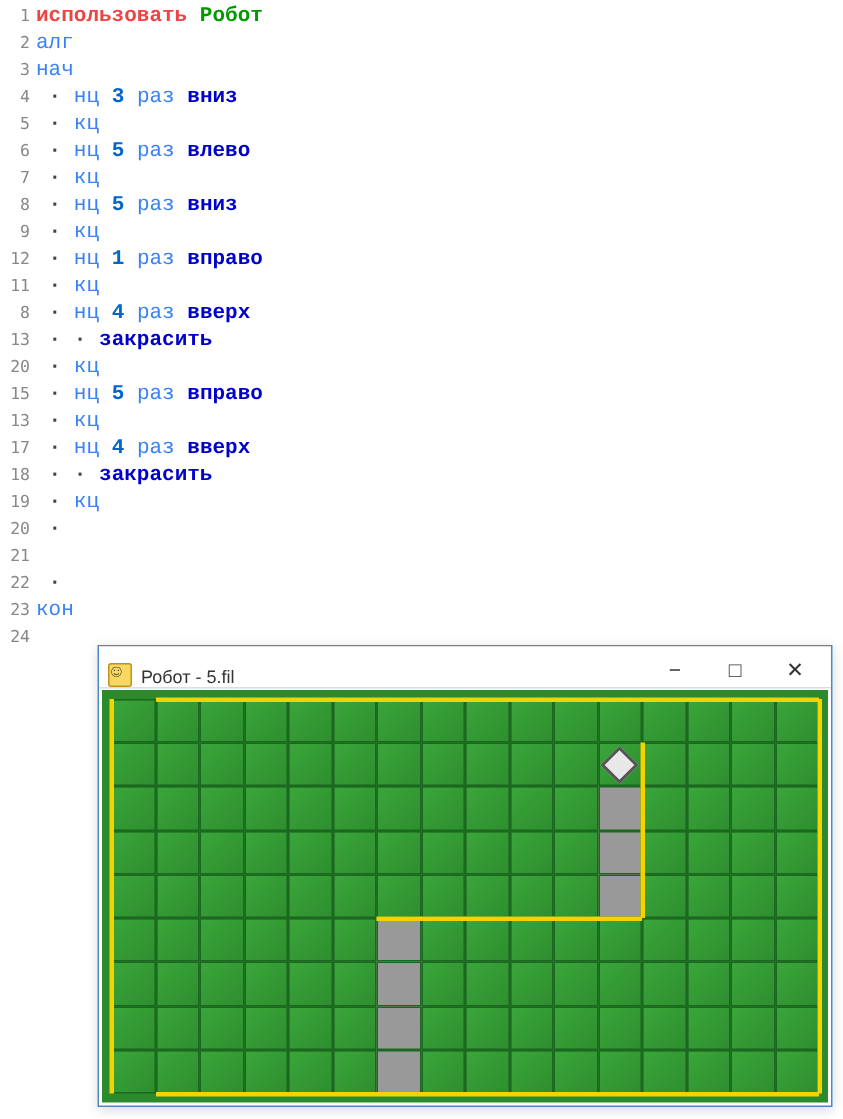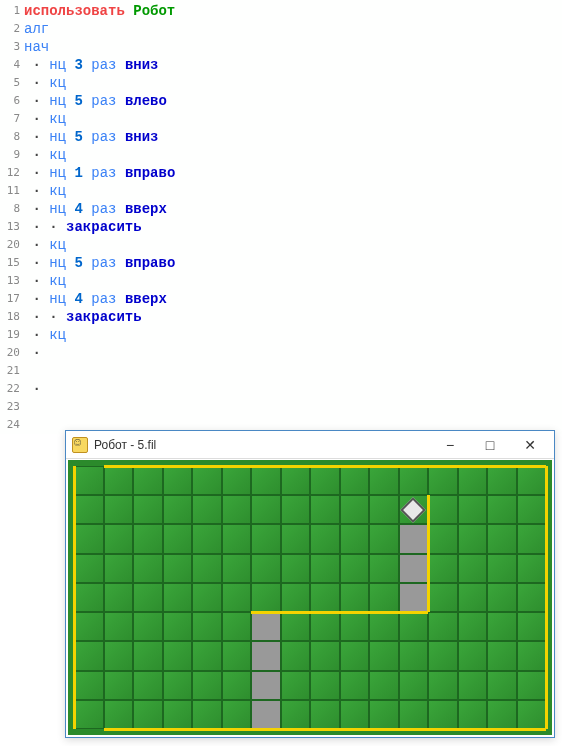--- a/index.html
+++ b/index.html
@@ -53,21 +53,21 @@
     top: 430px;
     width: 490px;
     height: 308px;
     background: #fff;
     border: 1px solid #4a88c4;
     box-shadow: 0 2px 8px rgba(0,0,0,0.15);
   }
   .titlebar {
     height: 28px;
     display: flex;
-    align-items: center;
+    align-items: flex-end;
     padding: 0 4px 0 6px;
     background: #fff;
     border-bottom: 1px solid #ddd;
   }
   .appicon {
     width: 16px; height: 16px;
     background: #f8d860;
     border: 1px solid #c09020;
     border-radius: 2px;
     position: relative;
@@ -170,20 +170,21 @@
       <div class="codeline"> <span class="dash">· </span><span class="dash">· </span><span class="kw-blue">закрасить</span></div>
       <div class="codeline"> <span class="dash">· </span><span class="kw-struct">кц</span></div>
       <div class="codeline"> <span class="dash">· </span><span class="kw-struct">нц</span> <span class="num">5</span> <span class="kw-struct">раз</span> <span class="kw-blue">вправо</span></div>
       <div class="codeline"> <span class="dash">· </span><span class="kw-struct">кц</span></div>
       <div class="codeline"> <span class="dash">· </span><span class="kw-struct">нц</span> <span class="num">4</span> <span class="kw-struct">раз</span> <span class="kw-blue">вверх</span></div>
       <div class="codeline"> <span class="dash">· </span><span class="dash">· </span><span class="kw-blue">закрасить</span></div>
       <div class="codeline"> <span class="dash">· </span><span class="kw-struct">кц</span></div>
       <div class="codeline"> <span class="dash">· </span></div>
       <div class="codeline"></div>
       <div class="codeline"> <span class="dash">· </span></div>
+      <div class="codeline"><span class="kw-struct">кон</span></div>
       <div class="codeline"></div>
     </div>
 </div>
 
 <div class="robot-window">
   <div class="titlebar">
     <div class="appicon"></div>
     <div class="title-text">Робот - 5.fil</div>
     <div class="winbtns">
       <div class="winbtn">−</div>

